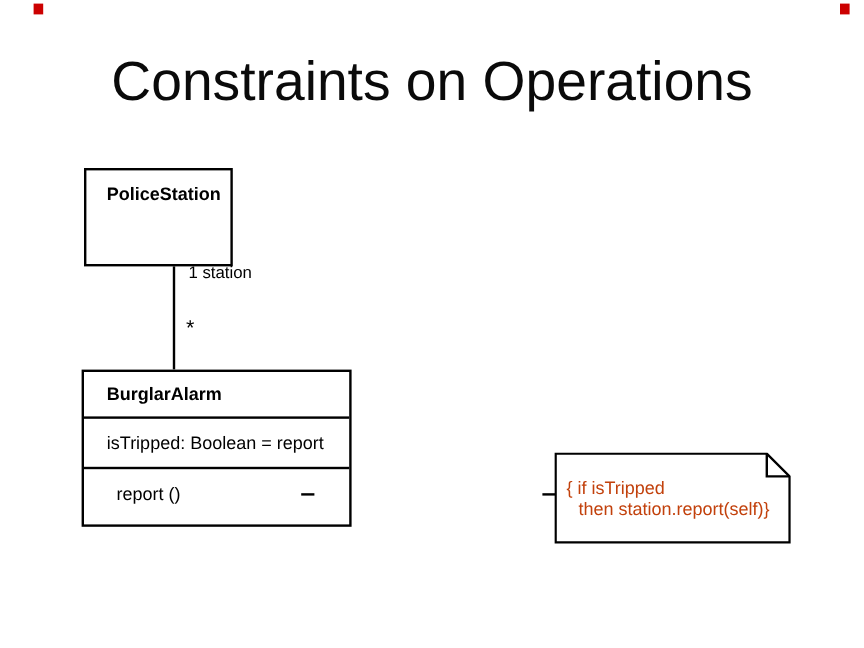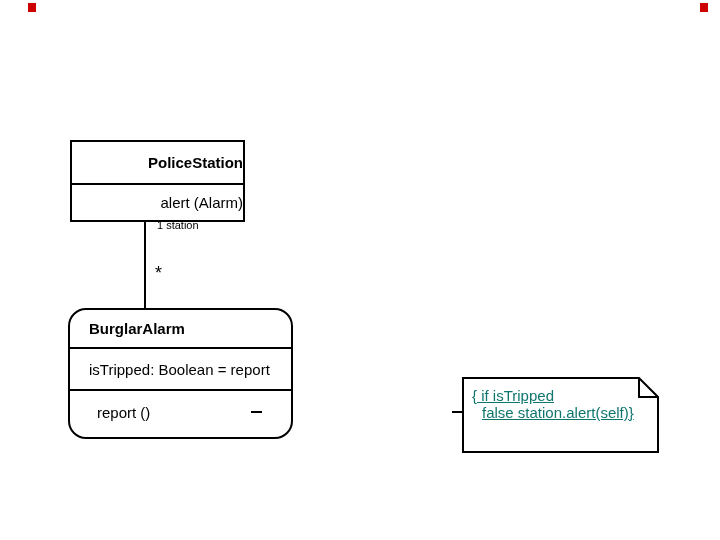--- a/index.html
+++ b/index.html
@@ -49,41 +49,41 @@
   .uml-class .compartment {
     box-sizing: border-box;
     overflow: hidden;
   }
   .uml-class .compartment + .compartment {
     border-top: 2px solid #000;
   }
   .uml-class .cls-name { font-weight: 700; }
 
   
-  .police { left: 70px; top: 140px; width: 175px; height: 82px; text-align: right; }
+  .police { left: 70px; top: 140px; width: 124px; height: 82px; }
   .police .cls-name { height: 41px; line-height: 41px; padding-left: 17px; }
   .police .cls-ops  { height: 35px; line-height: 35px; padding-left: 14px; }
 
   
-  .burglar { left: 68px; top: 308px; width: 225px; height: 131px; border-radius: 18px; }
+  .burglar { left: 68px; top: 308px; width: 225px; height: 131px; }
   .burglar .cls-name  { height: 37px; line-height: 37px; padding-left: 19px; }
   .burglar .cls-attrs { height: 42px; line-height: 42px; padding-left: 19px; }
   .burglar .cls-ops   { height: 44px; line-height: 44px; padding-left: 27px; }
 
   .assoc-line {
     position: absolute;
     left: 144px;
     top: 222px;
     width: 2px;
     height: 86px;
     background: #000;
   }
   .assoc-label {
     position: absolute;
-    font-size: 11px;
+    font-size: 14px;
     white-space: nowrap;
   }
   .assoc-label.role { left: 157px; top: 219px; }
   .assoc-label.mult { left: 155px; top: 263px; font-size: 18px; }
 
   .note-dash {
     position: absolute;
     top: 411px;
     height: 2px;
     background: #000;
@@ -95,41 +95,40 @@
     position: absolute;
     left: 462px;
     top: 377px;
     width: 197px;
     height: 77px;
   }
   .uml-note svg { display: block; }
   .note-text {
     position: absolute;
     left: 10px;
-    top: 10px;
+    top: 22px;
     font-size: 15px;
     line-height: 17px;
     white-space: nowrap;
-    color: #0f766e;
-    text-decoration: underline;
+    color: #c2410c;
   }
   .note-text .line2 { padding-left: 10px; }
 </style>
 </head>
 <body>
 
 <div class="slide">
 
   <div class="corner-mark left" style="background: rgb(204, 0, 0);"></div>
   <div class="corner-mark right" style="background: rgb(204, 0, 0);"></div>
 
+  <h1 class="slide-title">Constraints on Operations</h1>
 
   <div class="uml-class police">
     <div class="compartment cls-name">PoliceStation</div>
-    <div class="compartment cls-ops">alert (Alarm)</div>
   </div>
 
   <div class="assoc-line"></div>
   <div class="assoc-label role">1 station</div>
   <div class="assoc-label mult">*</div>
 
   <div class="uml-class burglar">
     <div class="compartment cls-name">BurglarAlarm</div>
     <div class="compartment cls-attrs">isTripped: Boolean = report</div>
     <div class="compartment cls-ops">report ()</div>
@@ -138,17 +137,17 @@
   <div class="note-dash d1"></div>
   <div class="note-dash d2"></div>
 
   <div class="uml-note">
     <svg width="197" height="77" viewBox="0 0 197 77">
       <polygon points="1,1 177,1 196,20 196,75 1,75" fill="#ffffff" stroke="#000000" stroke-width="2"></polygon>
       <path d="M 177,1 L 177,20 L 196,20" fill="none" stroke="#000000" stroke-width="2"></path>
     </svg>
     <div class="note-text">
       <div class="line1">{ if isTripped</div>
-      <div class="line2">false station.alert(self)}</div>
+      <div class="line2">then station.report(self)}</div>
     </div>
   </div>
 
 </div>
 
 </body></html>

